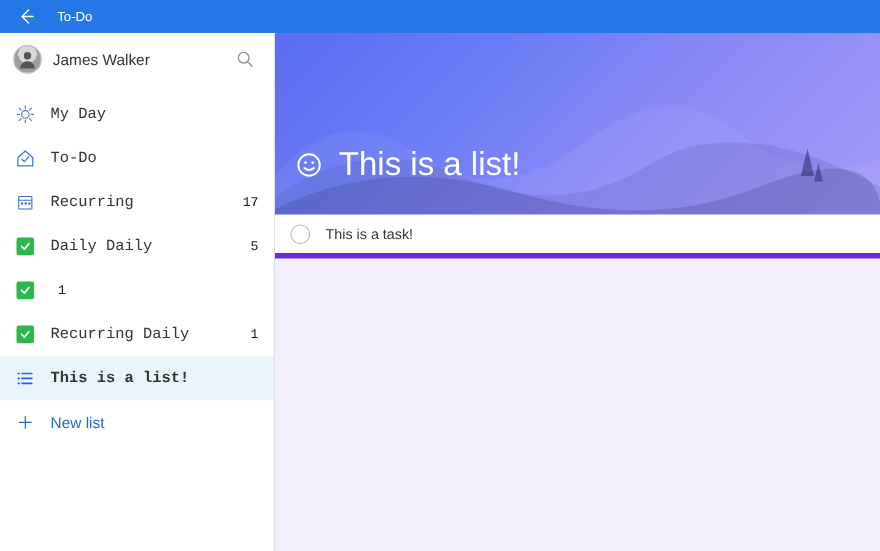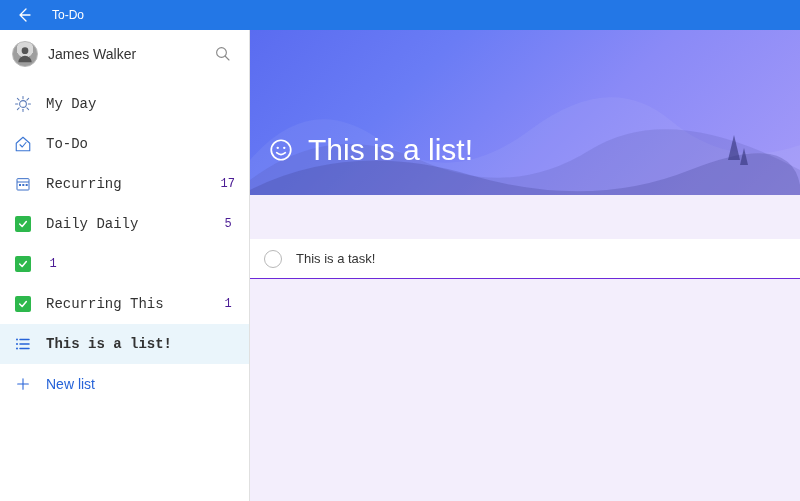--- a/index.html
+++ b/index.html
@@ -64,21 +64,21 @@
   }
   .nav-item.active {
     background: #eaf5fb;
     font-weight: 600;
   }
   .nav-item .icon {
     width: 18px; height: 18px; display:flex; align-items:center; justify-content:center;
     flex-shrink: 0;
   }
   .nav-item .label { flex: 1; }
-  .nav-item .count { font-size: 12px; color: #4c1d95; min-width: 14px; text-align:center; }
+  .nav-item .count { font-size: 12px; color: #0f172a; min-width: 14px; text-align:right; }
   .new-list {
     height: 40px;
     display:flex; align-items:center;
     padding: 0 14px;
     gap: 14px;
     color: #2663d8;
     font-size: 14px;
     cursor: pointer;
     text-align: right;
   }
@@ -122,23 +122,22 @@
 
   .task-row {
     height: 40px;
     background: #fff;
     display: flex;
     align-items: center;
     padding: 0 14px;
     gap: 14px;
     font-size: 13px;
     color: #333;
-    border-bottom: 1px solid #6d28d9;
+    border-bottom: 5px solid #6d28d9;
     cursor: pointer;
-    margin-top: 44px;
   }
   .task-circle {
     width: 18px; height: 18px; border: 1.5px solid #b8b8b8; border-radius: 50%;
   }
 </style>
 </head>
 <body>
 
 <div class="titlebar">
   <div class="back">
@@ -238,21 +237,21 @@
       </div>
 
       <div class="nav-item">
         <span class="icon">
           <span class="green-check">
               <svg viewBox="0 0 12 12">
                 <path d="M2 6 L5 9 L10 3" stroke="#fff" stroke-width="1.8" fill="none" stroke-linecap="round" stroke-linejoin="round"></path>
               </svg>
             </span>
         </span>
-        <span class="label">Recurring This</span>
+        <span class="label">Recurring Daily</span>
         <span class="count">1</span>
       </div>
 
       <div class="nav-item active">
         <span class="icon">
           <svg width="18" height="18" viewBox="0 0 24 24">
               <g stroke="#2663d8" stroke-width="2" stroke-linecap="round">
                 <line x1="8" y1="6" x2="20" y2="6"></line>
                 <line x1="8" y1="12" x2="20" y2="12"></line>
                 <line x1="8" y1="18" x2="20" y2="18"></line>

